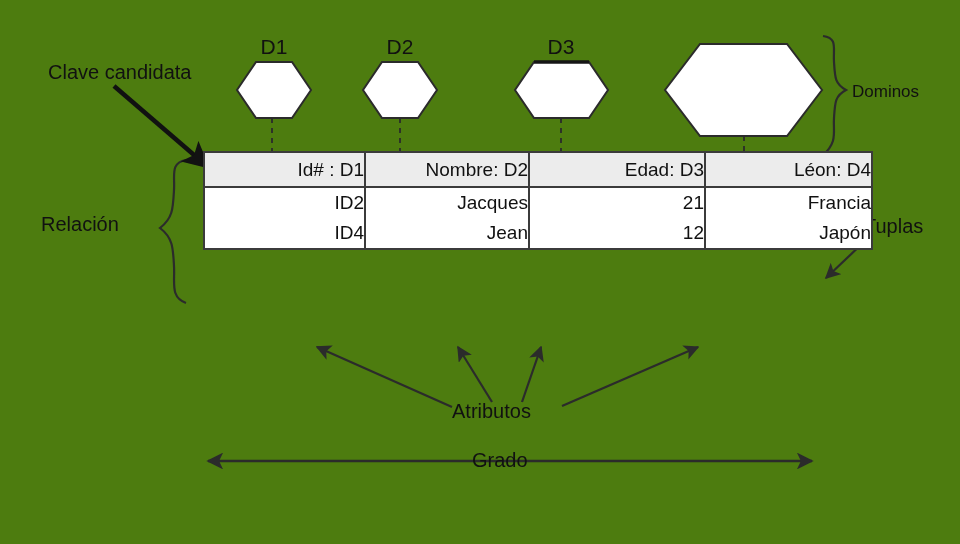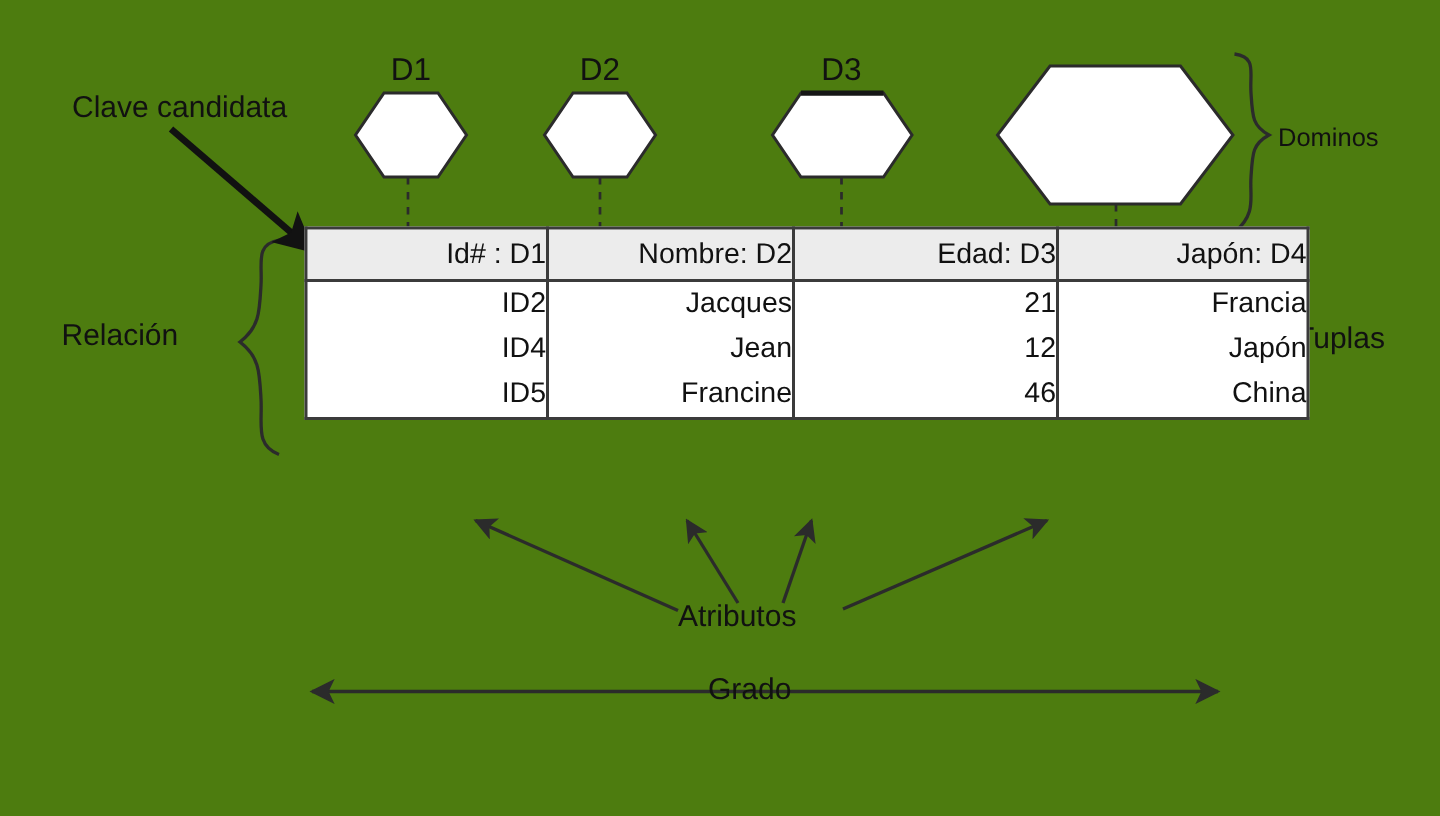--- a/index.html
+++ b/index.html
@@ -157,38 +157,32 @@
   <div class="lbl side-label" style="left:452px; top:401px;">Atributos</div>
 
   <div class="lbl side-label" style="left:472px; top:450px;">Grado</div>
 
   <table id="relation-table">
     <thead>
       <tr>
         <th class="col-1">Id# : D1</th>
         <th class="col-2">Nombre: D2</th>
         <th class="col-3">Edad: D3</th>
-        <th class="col-4">Japón: D4</th>
+        <th class="col-4">Léon: D4</th>
       </tr>
     </thead>
     <tbody>
       <tr>
         <td>ID2</td>
         <td>Jacques</td>
         <td>21</td>
         <td>Francia</td>
       </tr>
       <tr>
         <td>ID4</td>
         <td>Jean</td>
         <td>12</td>
         <td>Japón</td>
       </tr>
-      <tr>
-        <td>ID5</td>
-        <td>Francine</td>
-        <td>46</td>
-        <td>China</td>
-      </tr>
     </tbody>
   </table>
 
 </div>
 
 </body></html>

